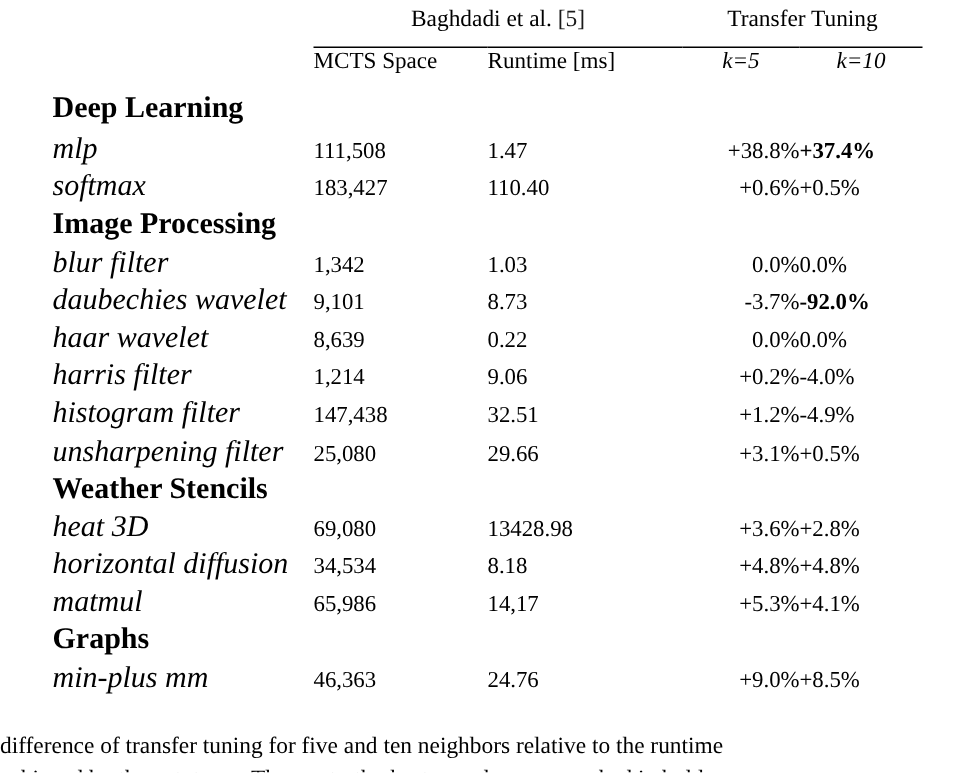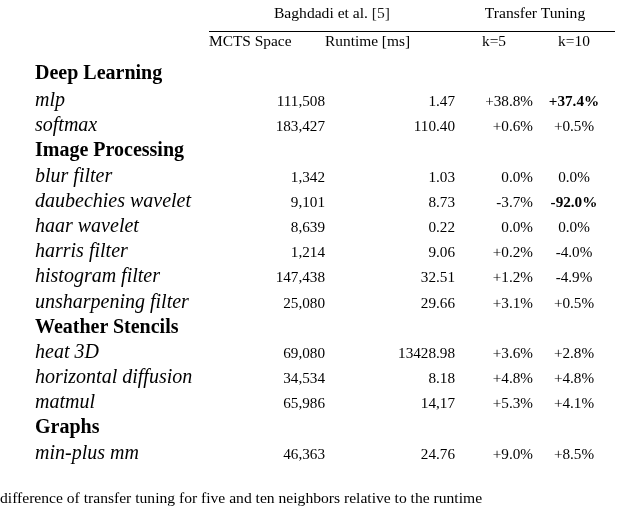--- a/index.html
+++ b/index.html
@@ -38,23 +38,23 @@
     white-space: nowrap;
   }
 
   
   .c-name { width: 174px; }
   .c-mcts { width: 116px; }
   .c-rt   { width: 130px; }
   .c-k5   { width: 78px; }
   .c-k10  { width: 82px; }
 
-  .num { text-align: right; padding-right: 4px; }
+  .num { padding-right: 4px; }
   .k5  { text-align: right; padding-right: 8px; }
-  .k10 { text-align: center; padding-right: 2px; }
+  .k10 { text-align: left; padding-right: 2px; }
 
   
   .rule-top td {
     border-top: 2.1px solid #000;
     height: 0;
     font-size: 0;
     line-height: 0;
   }
   .rule-mid td {
     border-top: 1.1px solid #000;
@@ -70,21 +70,21 @@
   }
   .grouprule td.gr {
     border-top: 1.1px solid #000;
   }
 
   
   .hdr-group td { height: 27px; text-align: center; font-size: 15.6px; }
   .hdr-group td.sp { border: 0; }
   .hdr-sub td { height: 29px; font-size: 15.4px; }
   .hdr-sub td.cen { text-align: left; }
-  .hdr-sub td.cen-k { text-align: center; }
+  .hdr-sub td.cen-k { text-align: center; font-style: italic; }
 
   .cite { color: #1a1a1a; }
 
   
   tr.row td { height: 25.2px; }
   tr.row.first td { height: 27px; }
   .sect {
     font-weight: bold;
     padding-left: 7px;
     font-size: 20px;

